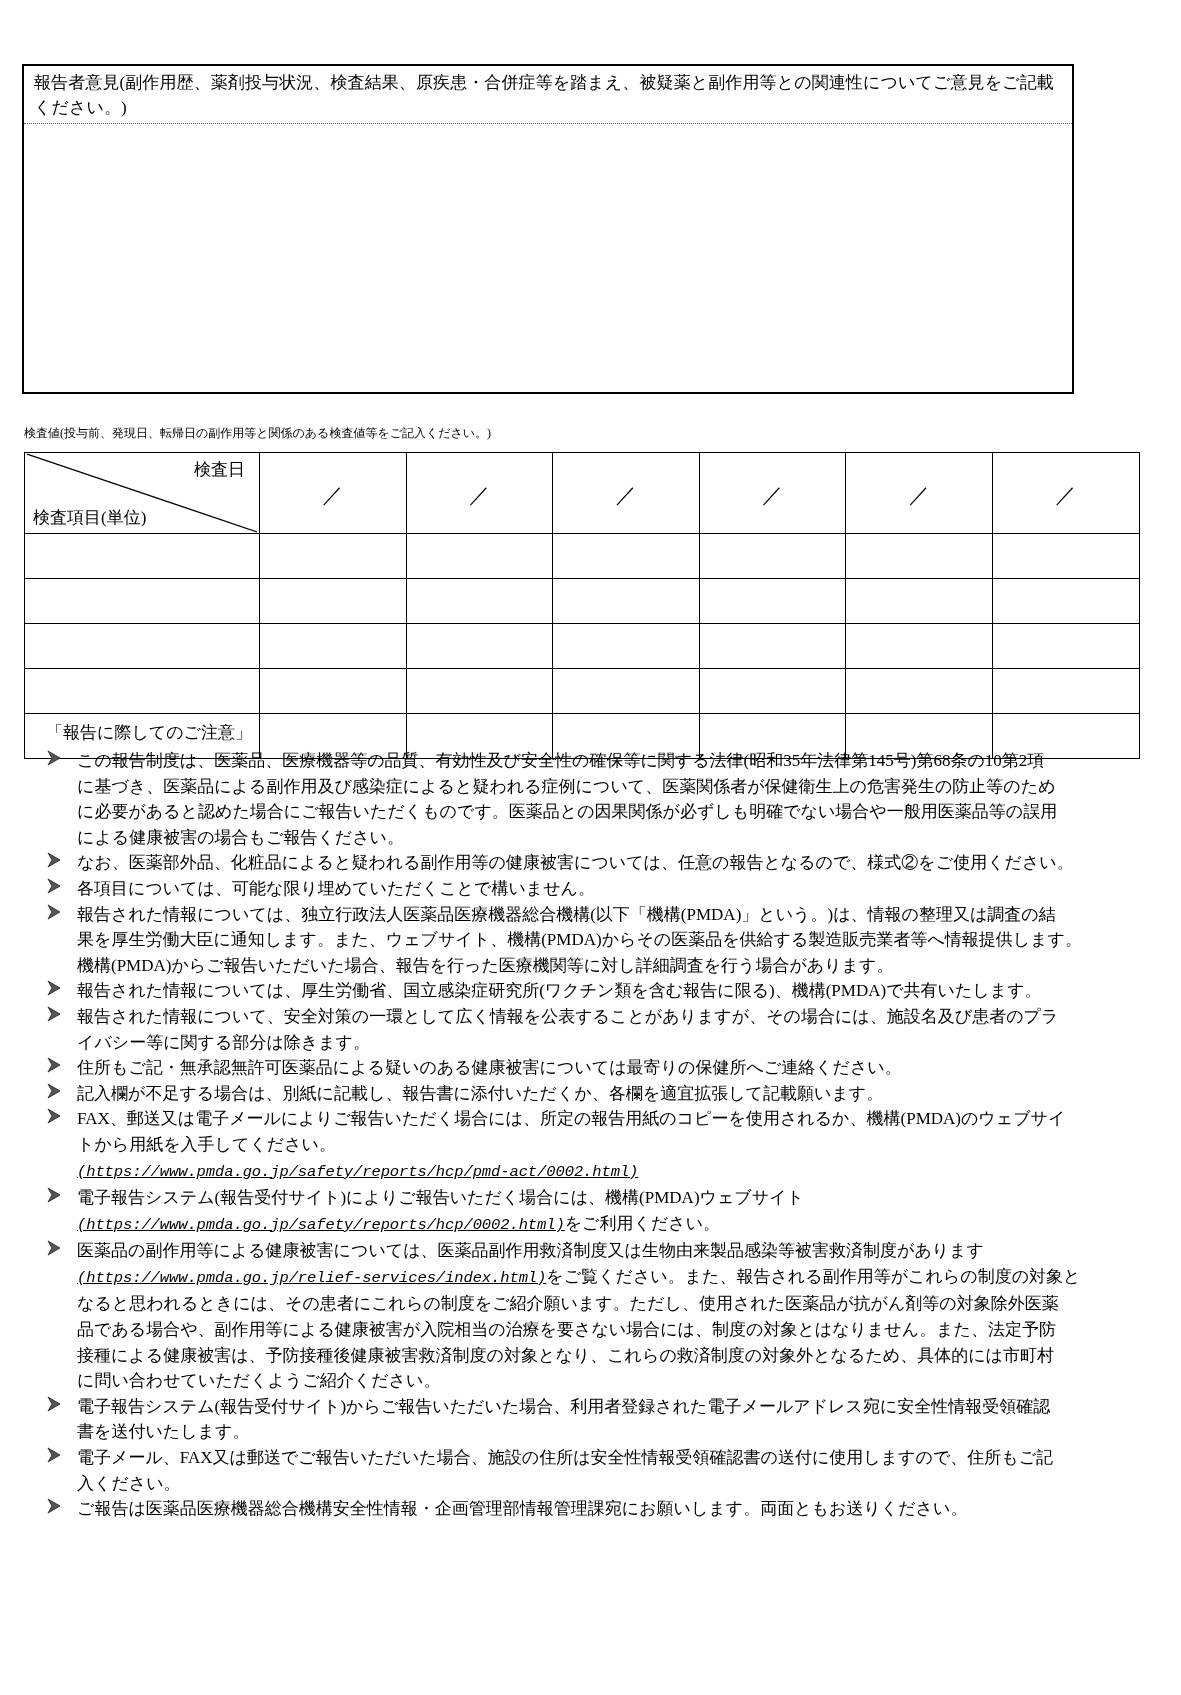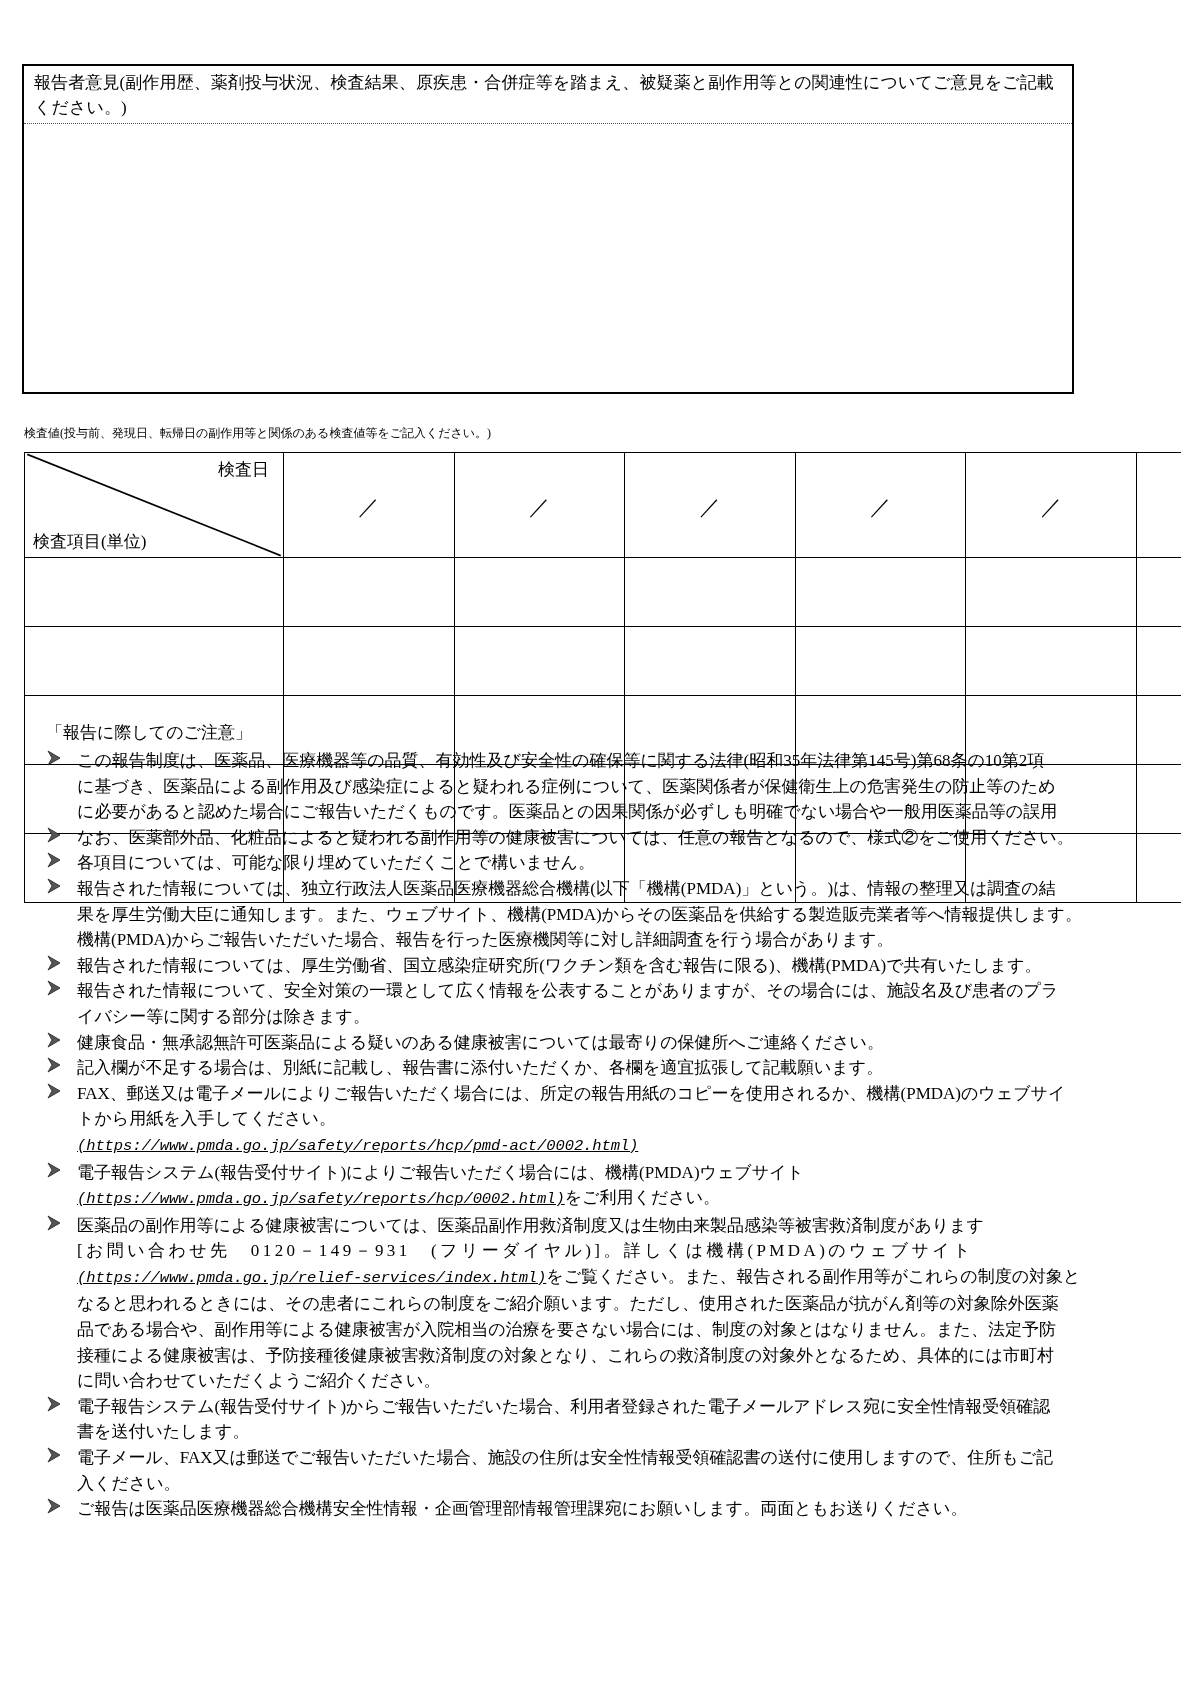--- a/index.html
+++ b/index.html
@@ -68,21 +68,21 @@
     position: absolute;
     left: 24px;
     top: 452px;
     width: 1052px;
     border-collapse: collapse;
     table-layout: fixed;
   }
   .lab-table td {
     border: 1px solid #000;
     height: 36px;
-    padding: 16px;
+    padding: 4px;
     vertical-align: middle;
     font-size: 17px;
   }
   .lab-table tr.head-row td {
     height: 72px;
   }
   .lab-table td.corner {
     width: 226px;
     position: relative;
     overflow: hidden;
@@ -265,20 +265,21 @@
     <div class="note-item">
       <span class="note-bullet">
         <svg width="18" height="20" viewBox="0 0 18 20">
             <path d="M2 3 L14 10 L2 17 L6 10 Z" fill="#555"></path>
             <path d="M2 3 L14 10 L2 17 L6 10 Z" fill="none" stroke="#222" stroke-width="0.8"></path>
           </svg>
       </span>
       <span class="note-line">この報告制度は、医薬品、医療機器等の品質、有効性及び安全性の確保等に関する法律(昭和35年法律第145号)第68条の10第2項</span>
       <span class="note-cont">に基づき、医薬品による副作用及び感染症によると疑われる症例について、医薬関係者が保健衛生上の危害発生の防止等のため</span>
       <span class="note-cont">に必要があると認めた場合にご報告いただくものです。医薬品との因果関係が必ずしも明確でない場合や一般用医薬品等の誤用</span>
+      <span class="note-cont">による健康被害の場合もご報告ください。</span>
     </div>
 
     <div class="note-item">
       <span class="note-bullet">
         <svg width="18" height="20" viewBox="0 0 18 20">
             <path d="M2 3 L14 10 L2 17 L6 10 Z" fill="#555"></path>
             <path d="M2 3 L14 10 L2 17 L6 10 Z" fill="none" stroke="#222" stroke-width="0.8"></path>
           </svg>
       </span>
       <span class="note-line">なお、医薬部外品、化粧品によると疑われる副作用等の健康被害については、任意の報告となるので、様式②をご使用ください。</span>
@@ -327,21 +328,21 @@
       <span class="note-cont">イバシー等に関する部分は除きます。</span>
     </div>
 
     <div class="note-item">
       <span class="note-bullet">
         <svg width="18" height="20" viewBox="0 0 18 20">
             <path d="M2 3 L14 10 L2 17 L6 10 Z" fill="#555"></path>
             <path d="M2 3 L14 10 L2 17 L6 10 Z" fill="none" stroke="#222" stroke-width="0.8"></path>
           </svg>
       </span>
-      <span class="note-line">健康食品・無承認無許可医薬品による疑いのある健康被害については最寄りの保健所へご連絡ください。</span>
+      <span class="note-line">住所もご記・無承認無許可医薬品による疑いのある健康被害については最寄りの保健所へご連絡ください。</span>
     </div>
 
     <div class="note-item">
       <span class="note-bullet">
         <svg width="18" height="20" viewBox="0 0 18 20">
             <path d="M2 3 L14 10 L2 17 L6 10 Z" fill="#555"></path>
             <path d="M2 3 L14 10 L2 17 L6 10 Z" fill="none" stroke="#222" stroke-width="0.8"></path>
           </svg>
       </span>
       <span class="note-line">記入欄が不足する場合は、別紙に記載し、報告書に添付いただくか、各欄を適宜拡張して記載願います。</span>
@@ -371,21 +372,20 @@
     </div>
 
     <div class="note-item">
       <span class="note-bullet">
         <svg width="18" height="20" viewBox="0 0 18 20">
             <path d="M2 3 L14 10 L2 17 L6 10 Z" fill="#555"></path>
             <path d="M2 3 L14 10 L2 17 L6 10 Z" fill="none" stroke="#222" stroke-width="0.8"></path>
           </svg>
       </span>
       <span class="note-line">医薬品の副作用等による健康被害については、医薬品副作用救済制度又は生物由来製品感染等被害救済制度があります</span>
-      <span class="note-cont spaced">[お問い合わせ先　0120－149－931　(フリーダイヤル)]。詳しくは機構(PMDA)のウェブサイト</span>
       <span class="note-cont"><span class="mono-url">(https://www.pmda.go.jp/relief-services/index.html)</span><span>をご覧ください。また、報告される副作用等がこれらの制度の対象と</span></span>
       <span class="note-cont">なると思われるときには、その患者にこれらの制度をご紹介願います。ただし、使用された医薬品が抗がん剤等の対象除外医薬</span>
       <span class="note-cont">品である場合や、副作用等による健康被害が入院相当の治療を要さない場合には、制度の対象とはなりません。また、法定予防</span>
       <span class="note-cont">接種による健康被害は、予防接種後健康被害救済制度の対象となり、これらの救済制度の対象外となるため、具体的には市町村</span>
       <span class="note-cont">に問い合わせていただくようご紹介ください。</span>
     </div>
 
     <div class="note-item">
       <span class="note-bullet">
         <svg width="18" height="20" viewBox="0 0 18 20">

